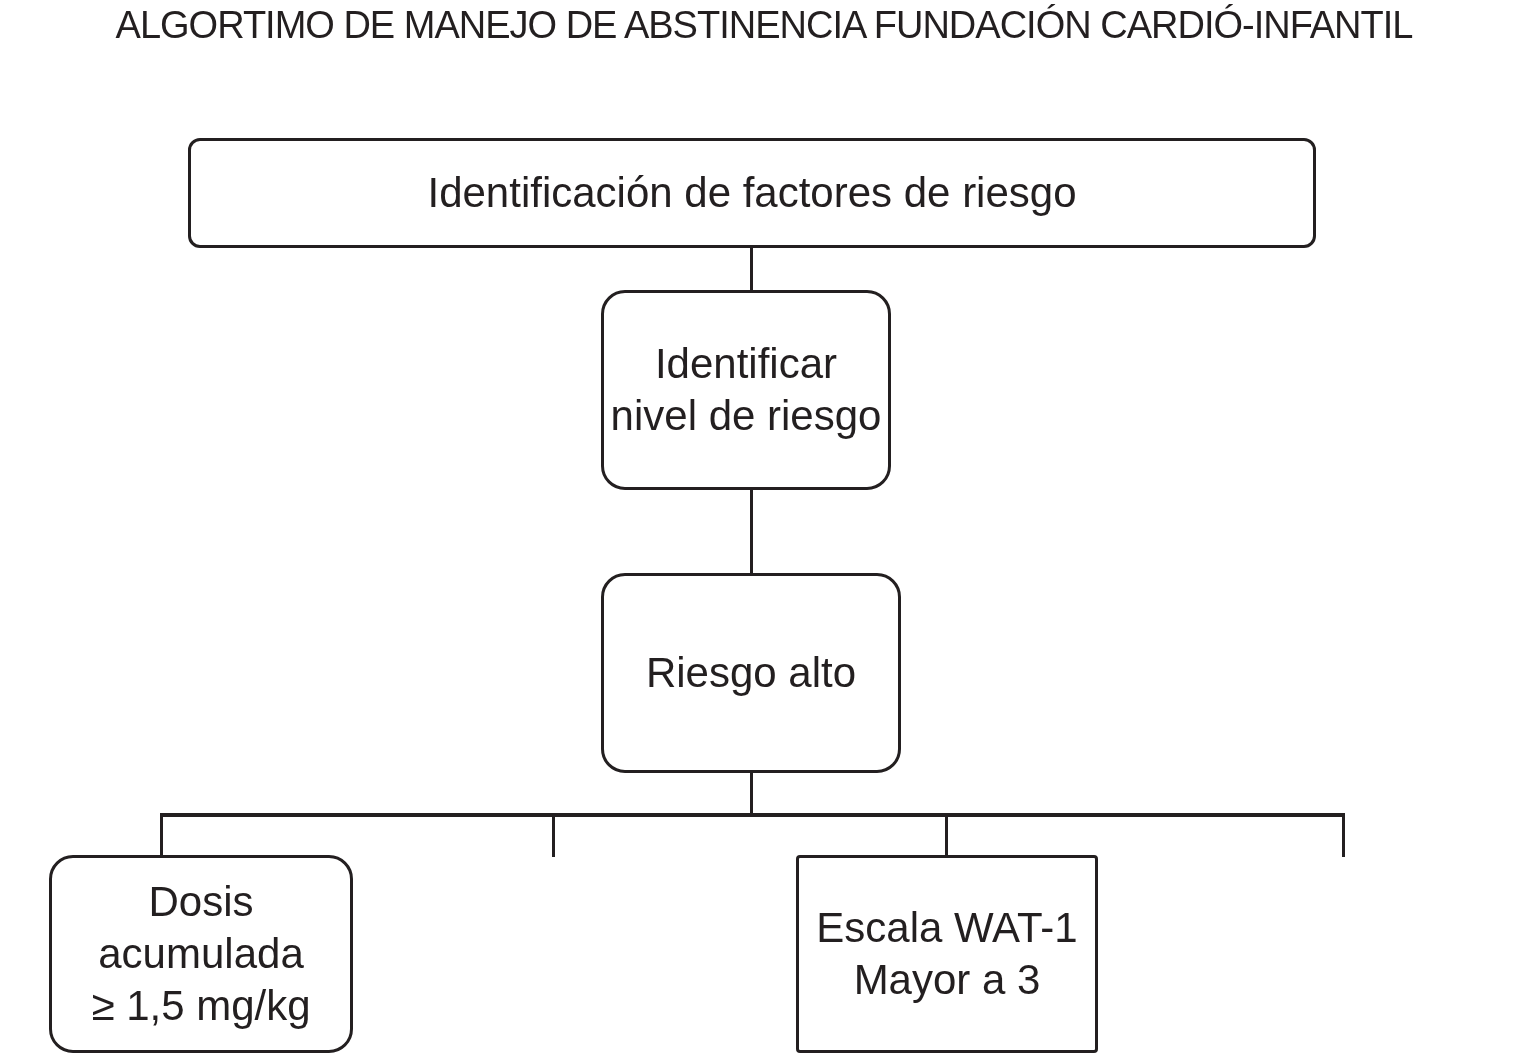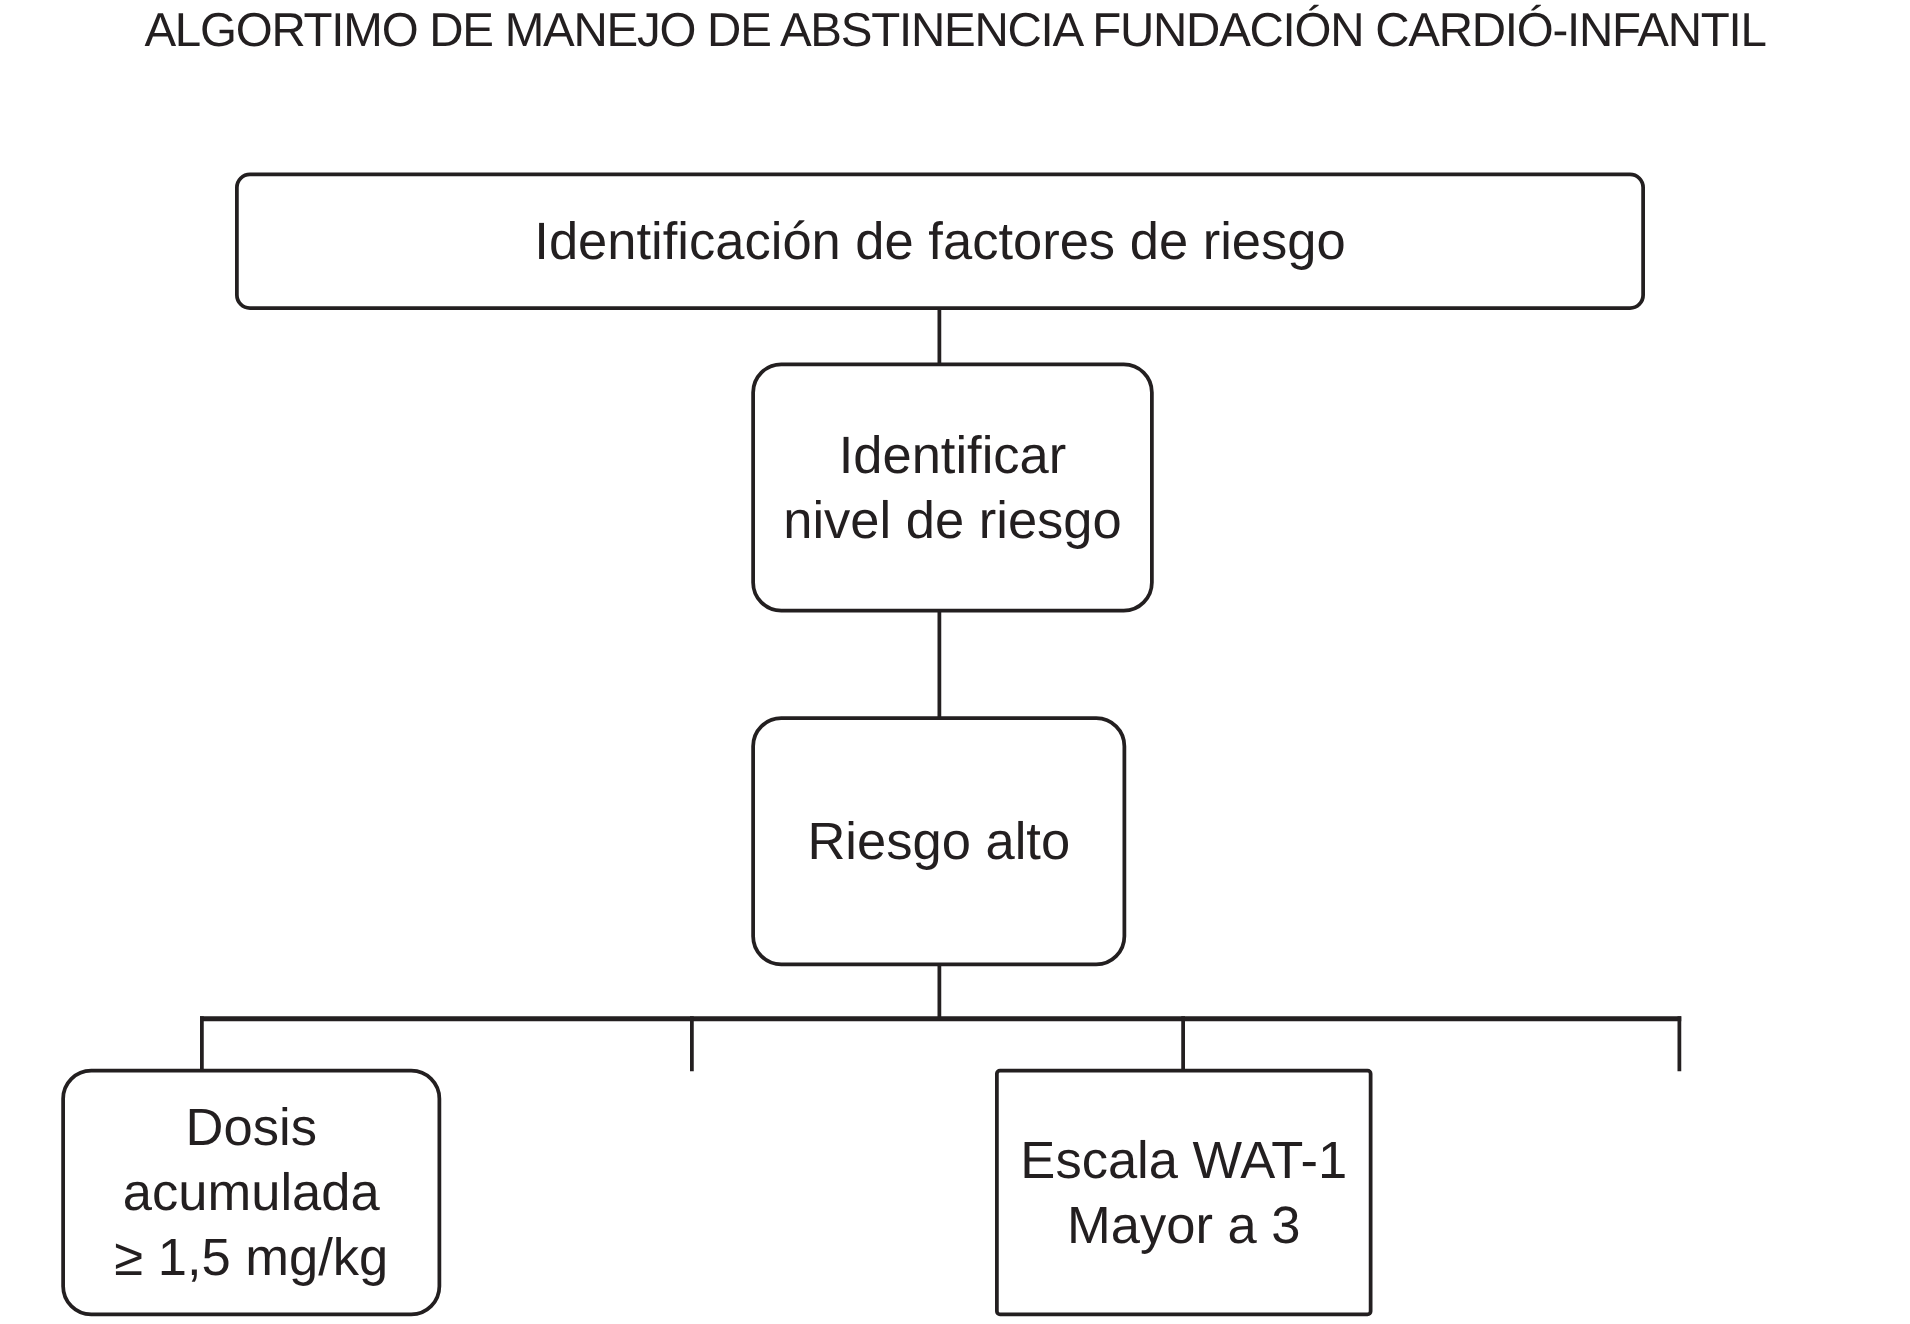--- a/index.html
+++ b/index.html
@@ -38,21 +38,21 @@
     justify-content: center;
     text-align: center;
   }
   .node-label {
     font-size: 42px;
     line-height: 52px;
     white-space: pre-line;
     color: #231f20;
   }
   .node-root    { left: 188px;  top: 101px; width: 1128px; height: 110px; border-radius: 12px; margin-top: 37px; }
-  .node-level   { left: 601px;  top: 290px; width: 322px;  height: 200px; border-radius: 24px; }
+  .node-level   { left: 601px;  top: 290px; width: 290px;  height: 200px; border-radius: 24px; }
   .node-high    { left: 601px;  top: 573px; width: 300px;  height: 200px; border-radius: 24px; }
   .node-dose    { left: 10px;   top: 855px; width: 304px;  height: 198px; border-radius: 24px; margin-left: 39px; }
   .node-opioid  { left: 404px;  top: 855px; width: 302px;  height: 198px; border-radius: 24px; }
   .node-wat1    { left: 796px;  top: 855px; width: 302px;  height: 198px; border-radius: 4px; }
   .node-sos     { left: 1194px; top: 855px; width: 298px;  height: 198px; border-radius: 24px; }
   .connector {
     position: absolute;
     background: #231f20;
   }
   .conn-v1 { left: 750px;  top: 211px; width: 3px;    height: 81px;  }

